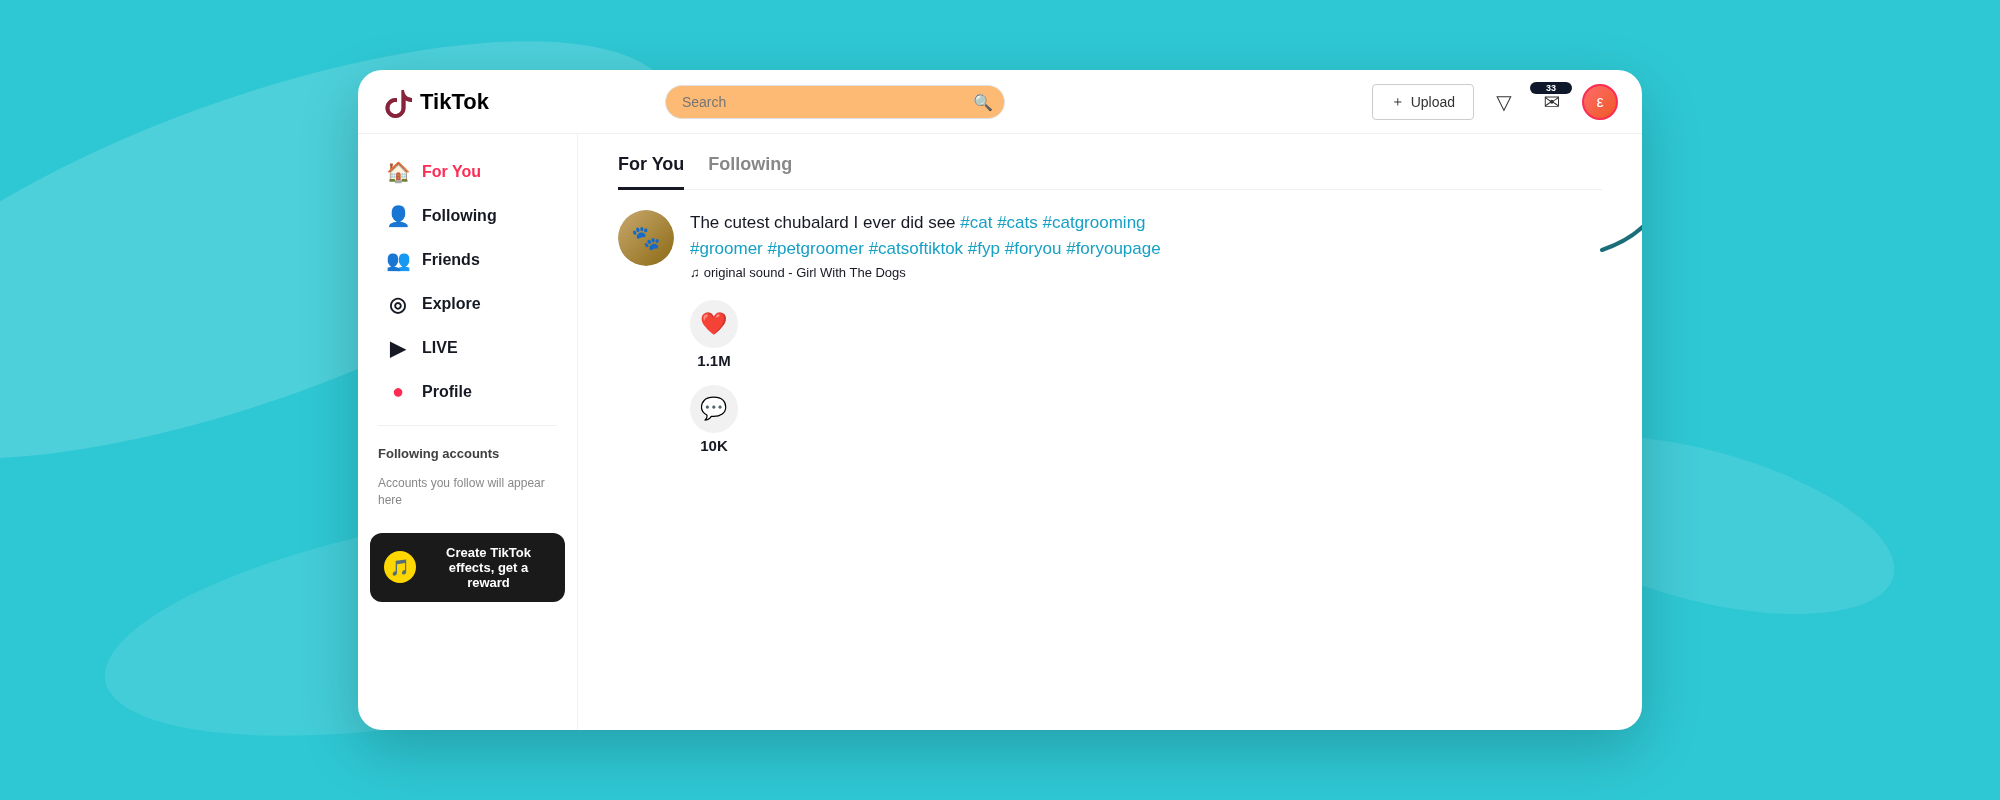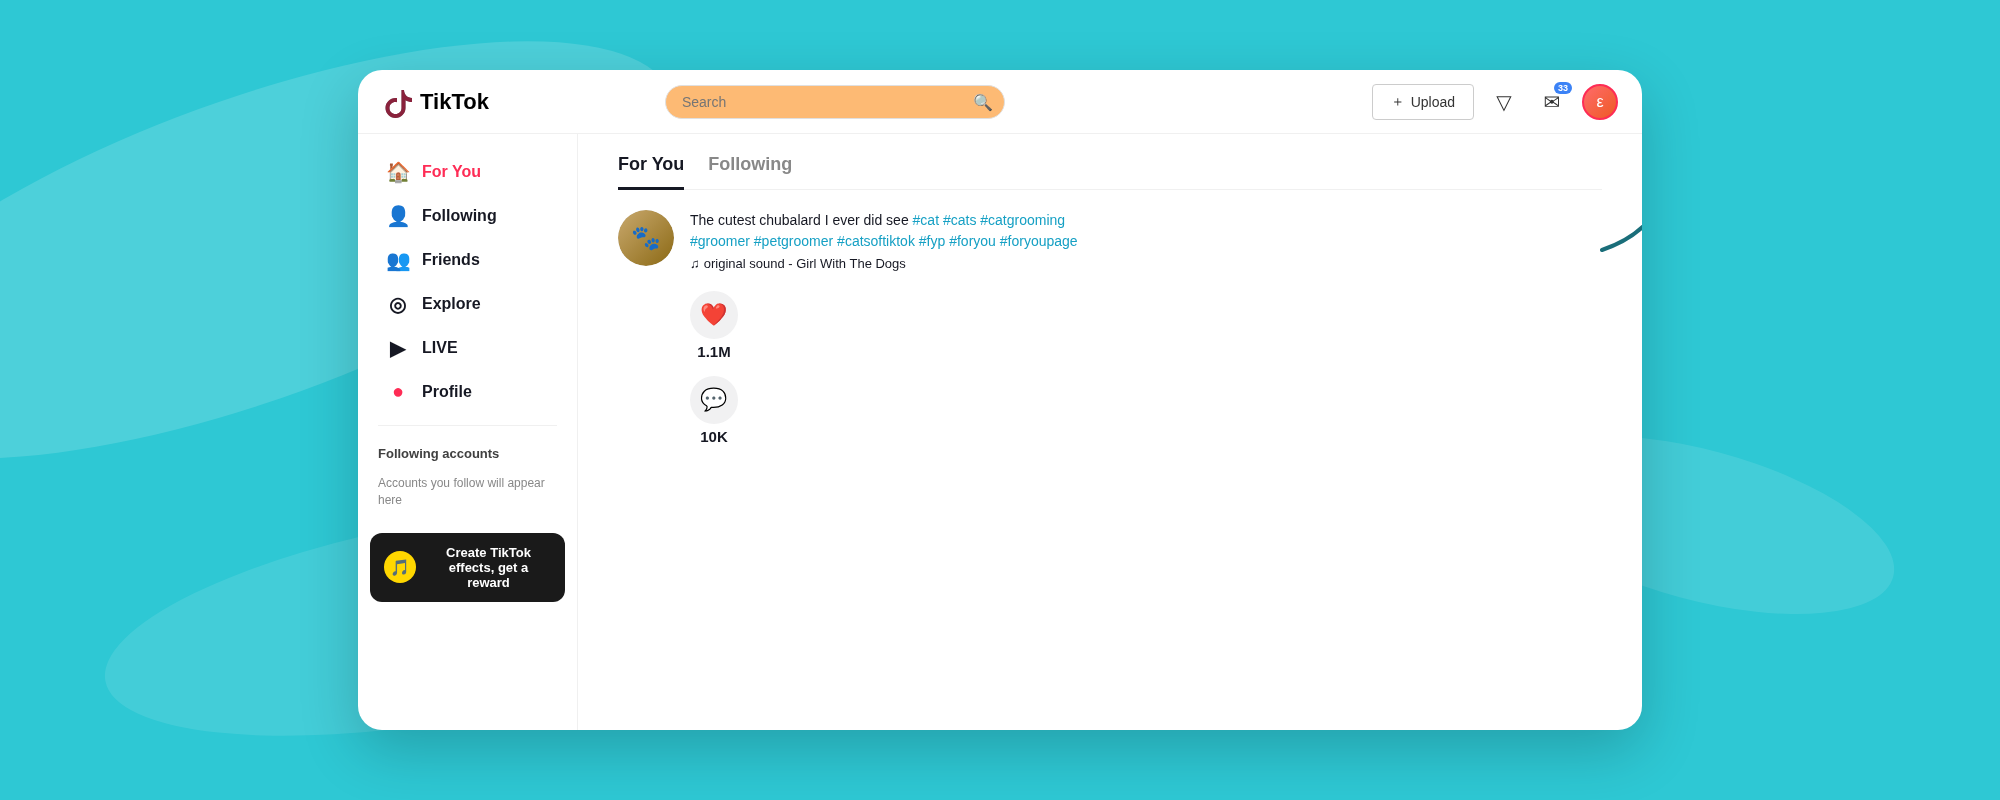--- a/index.html
+++ b/index.html
@@ -135,26 +135,26 @@
       height: 36px;
       display: flex;
       align-items: center;
       justify-content: center;
       position: relative;
     }
     .notif-badge {
       position: absolute;
       top: -2px;
       right: -2px;
-      background: #3b82f6;
+      background: #0f172a;
       color: white;
       font-size: 9px;
       font-weight: 700;
       border-radius: 10px;
-      padding: 1px 4px;
+      padding: 1px 16px;
       min-width: 16px;
       text-align: center;
     }
     .profile-avatar {
       width: 36px;
       height: 36px;
       border-radius: 50%;
       background: linear-gradient(135deg, #ff6b6b, #ee5a24);
       display: flex;
       align-items: center;
@@ -324,21 +324,21 @@
       padding: 6px 20px;
       border: 1.5px solid #fe2c55;
       border-radius: 4px;
       background: white;
       color: #fe2c55;
       font-size: 15px;
       font-weight: 600;
       cursor: pointer;
     }
     .post-caption {
-      font-size: 14px;
+      font-size: 17px;
       color: #161823;
       margin-bottom: 4px;
       line-height: 1.5;
     }
     .hashtag {
       color: #16a0c4;
       font-weight: 500;
     }
     .post-sound {
       font-size: 13px;

